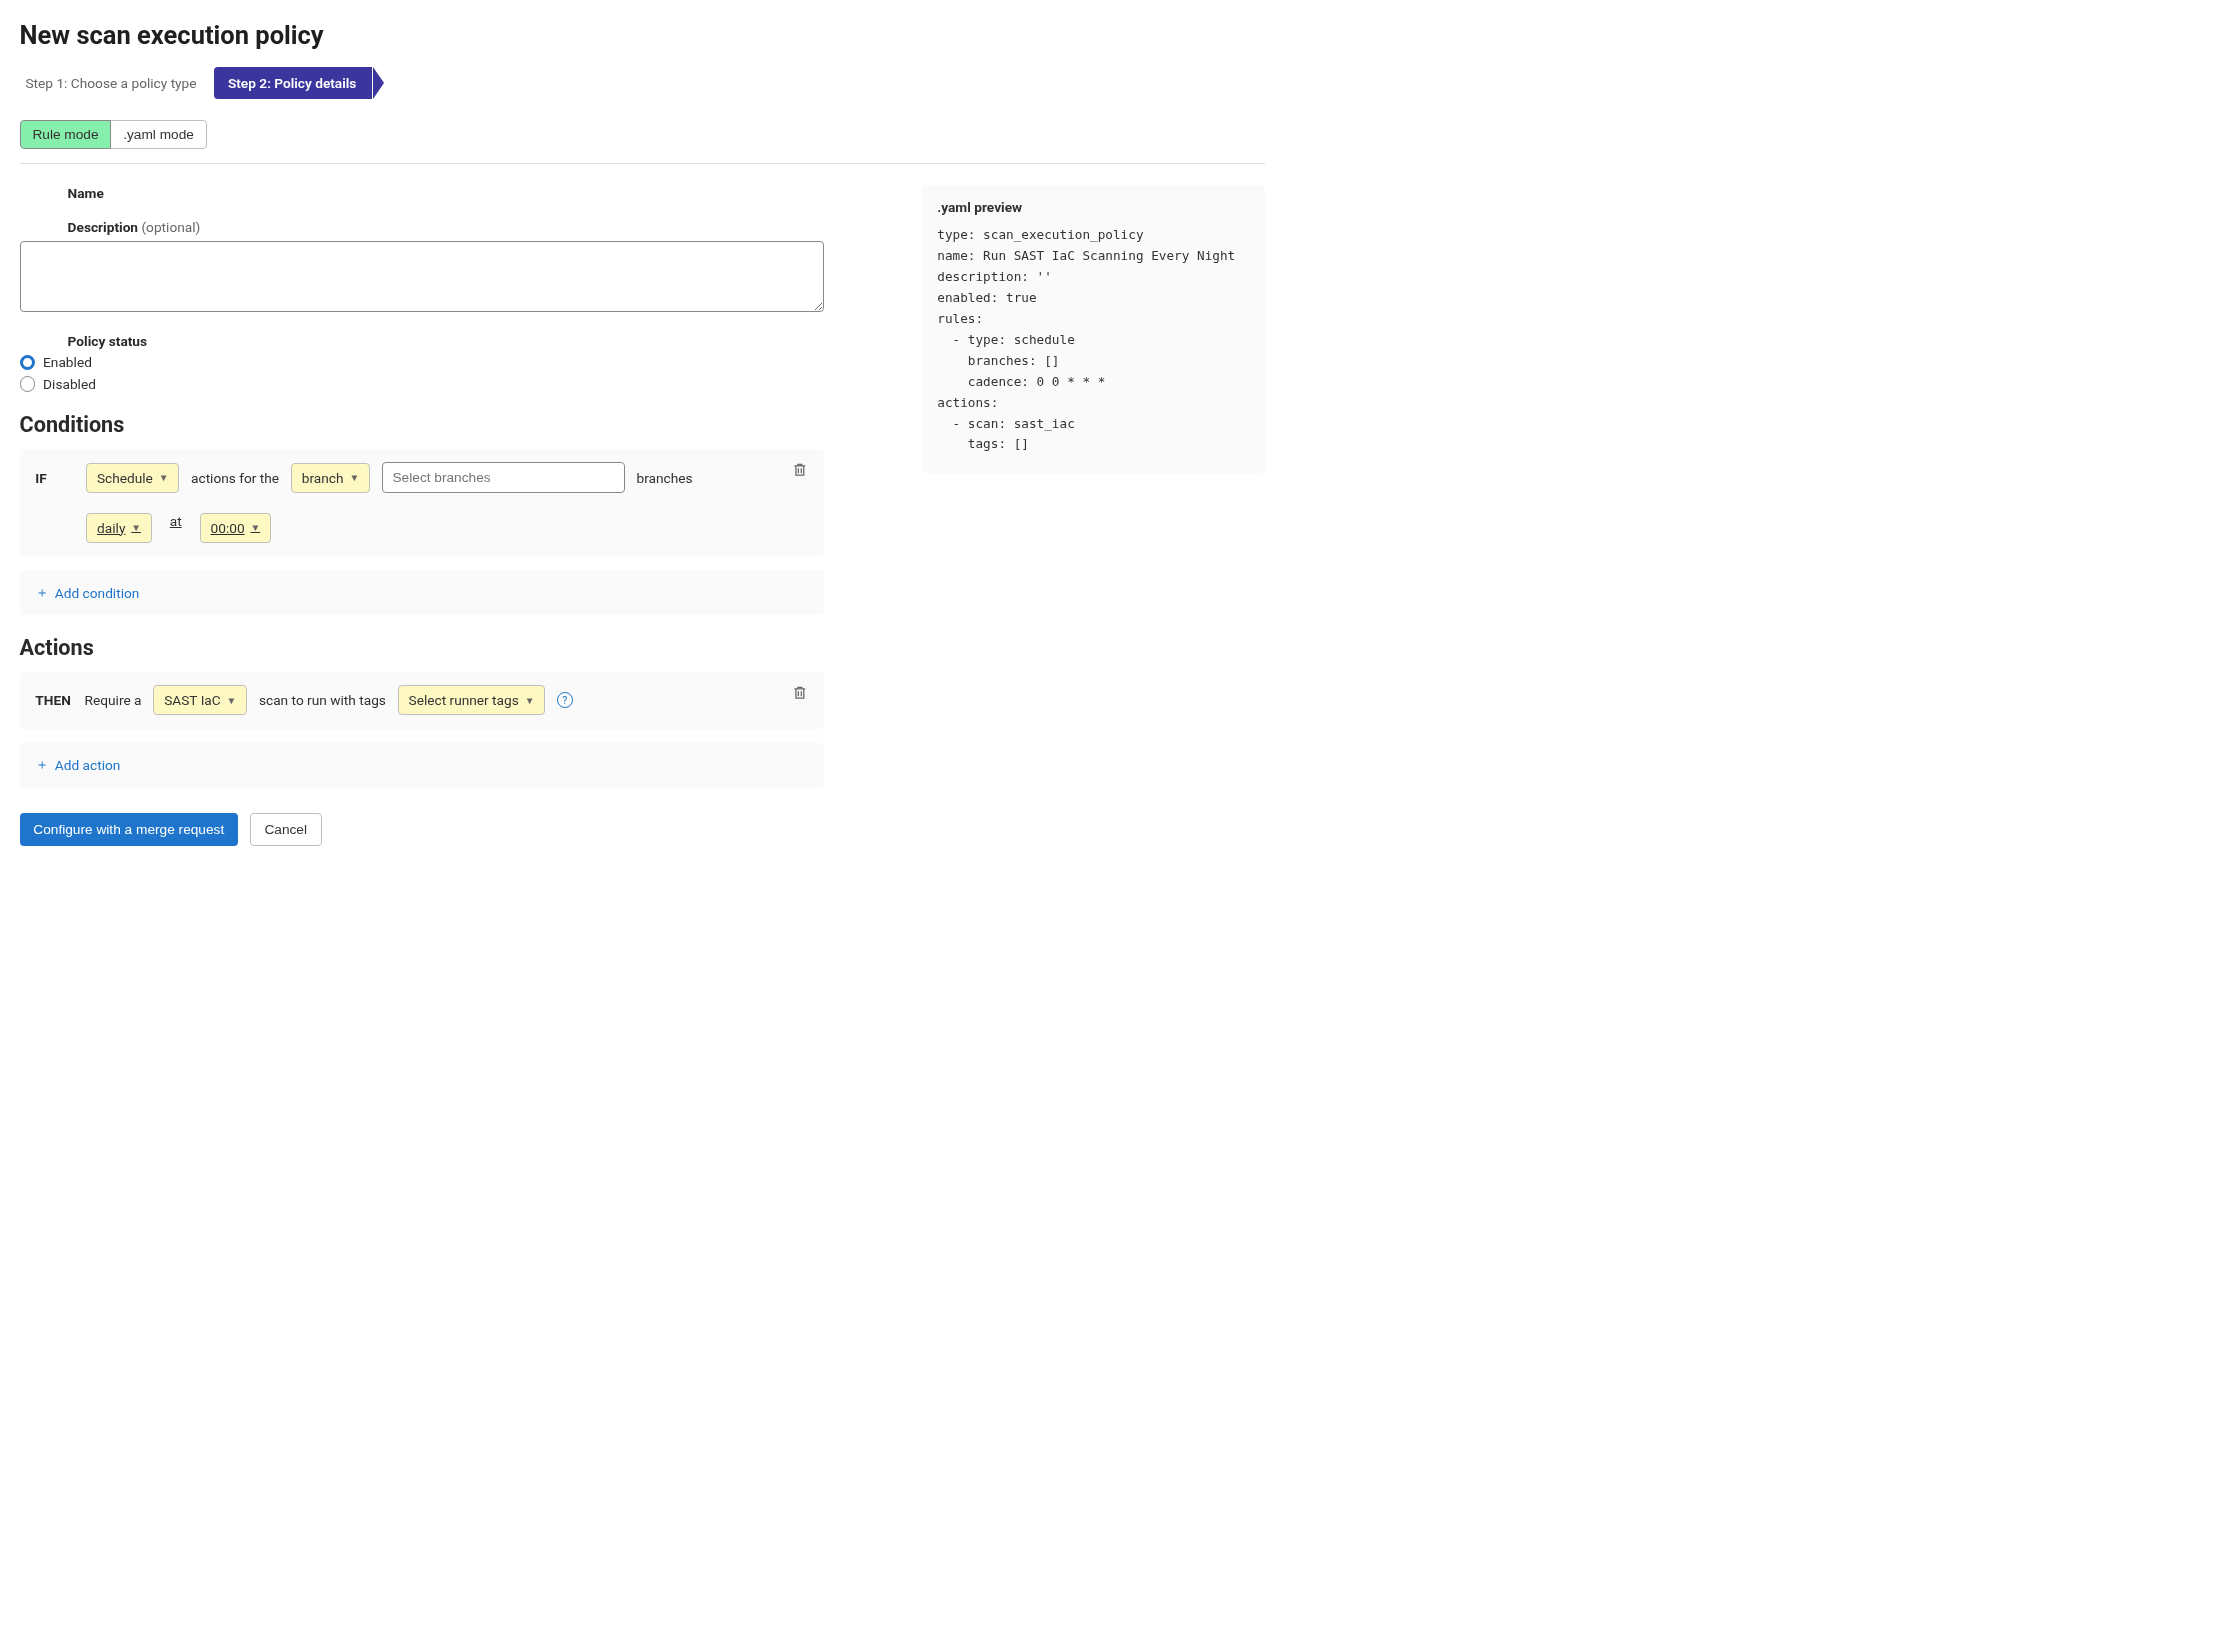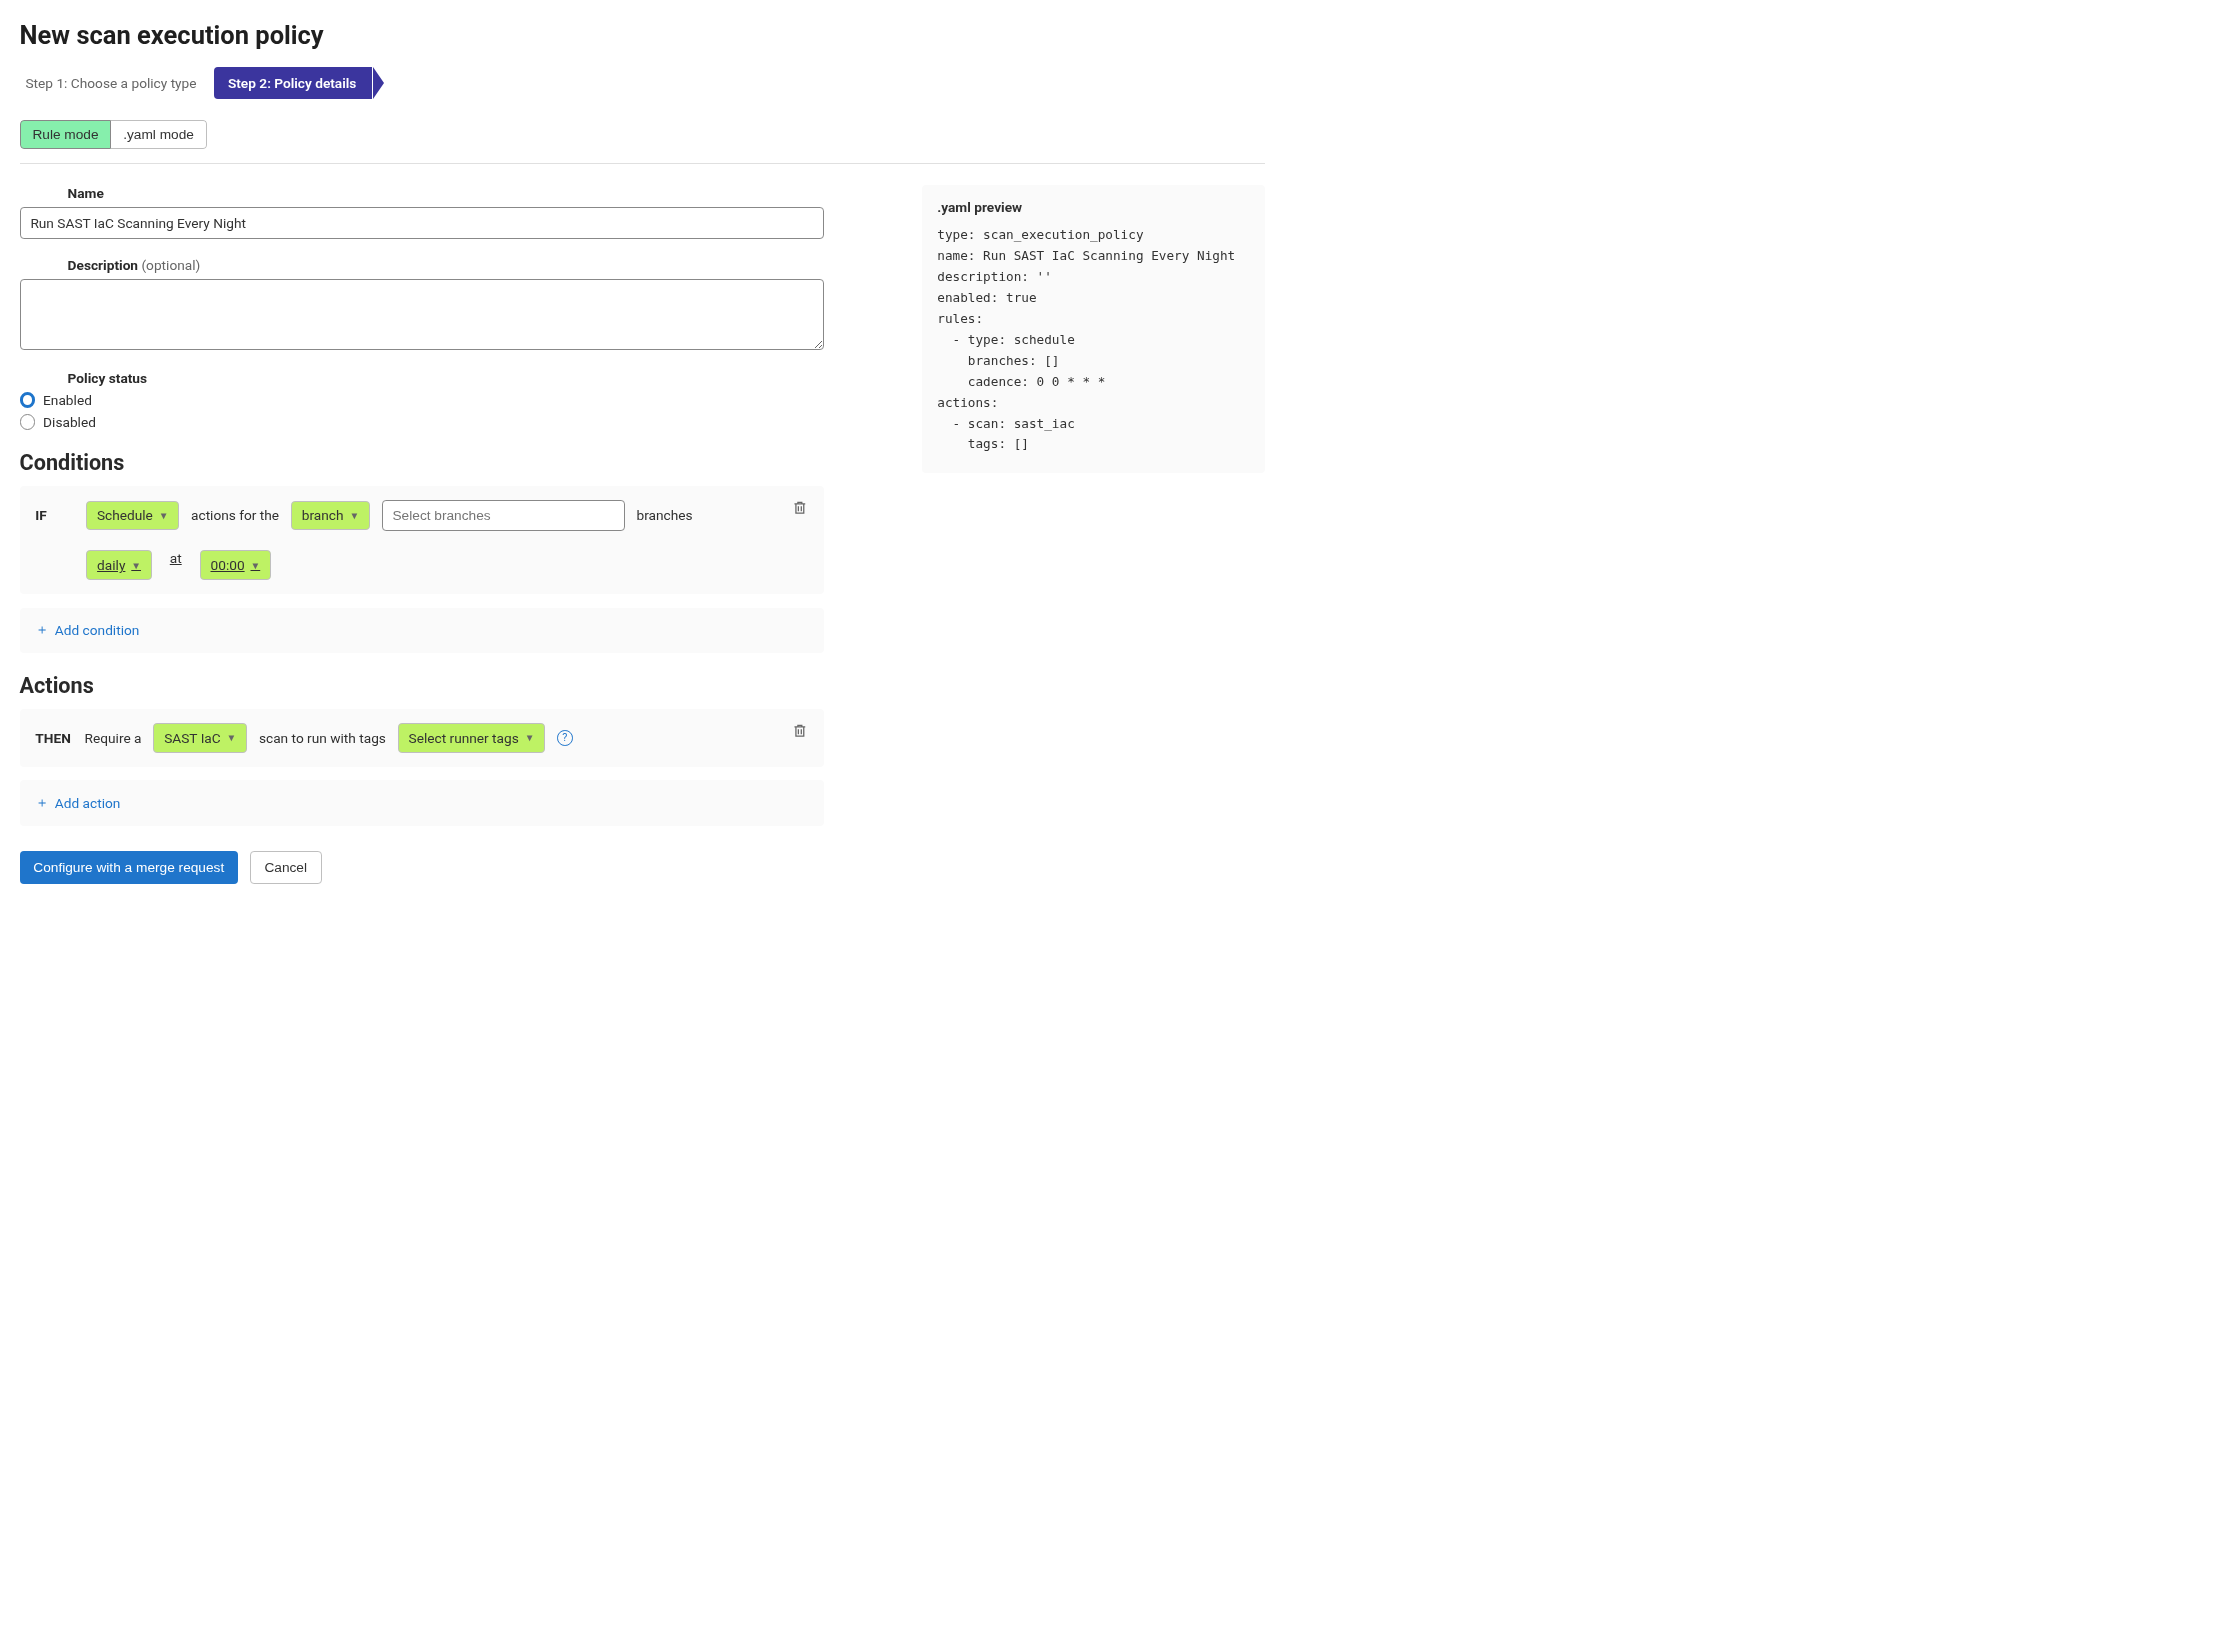--- a/index.html
+++ b/index.html
@@ -131,21 +131,21 @@
     font-size: 13.7px;
     color: #2a2a2a;
     width: 39px;
   }
   .panel .lead.then { width: auto; margin-right: 2px;}
   .inline-text { color: #303030; font-size: 13.7px; }
   .select-like {
     display: inline-flex;
     align-items: center;
     gap: 5.9px;
-    background: #bef264;
+    background: #fef9c3;
     border: 1px solid #bfbfbf;
     border-radius: 3.9px;
     padding: 5.9px 9.8px;
     font-size: 13.7px;
     cursor: pointer;
     color: #333;
   }
   .chev { font-size: 9.8px; color: #666; }
   .branches-input {
     border: 1px solid #888;
@@ -246,21 +246,20 @@
     <button>.yaml mode</button>
   </div>
 
   <hr class="rule">
 
   <div class="columns">
     <div class="left-col">
 
       <div class="form-group">
         <label class="form-label">Name</label>
-        <input type="text" class="text-input" value="Run SAST IaC Scanning Every Night" style="">
       </div>
 
       <div class="form-group">
         <label class="form-label">
           <span>Description</span>
           <span class="optional">(optional)</span>
         </label>
         <textarea class="text-input" style=""></textarea>
       </div>
 

